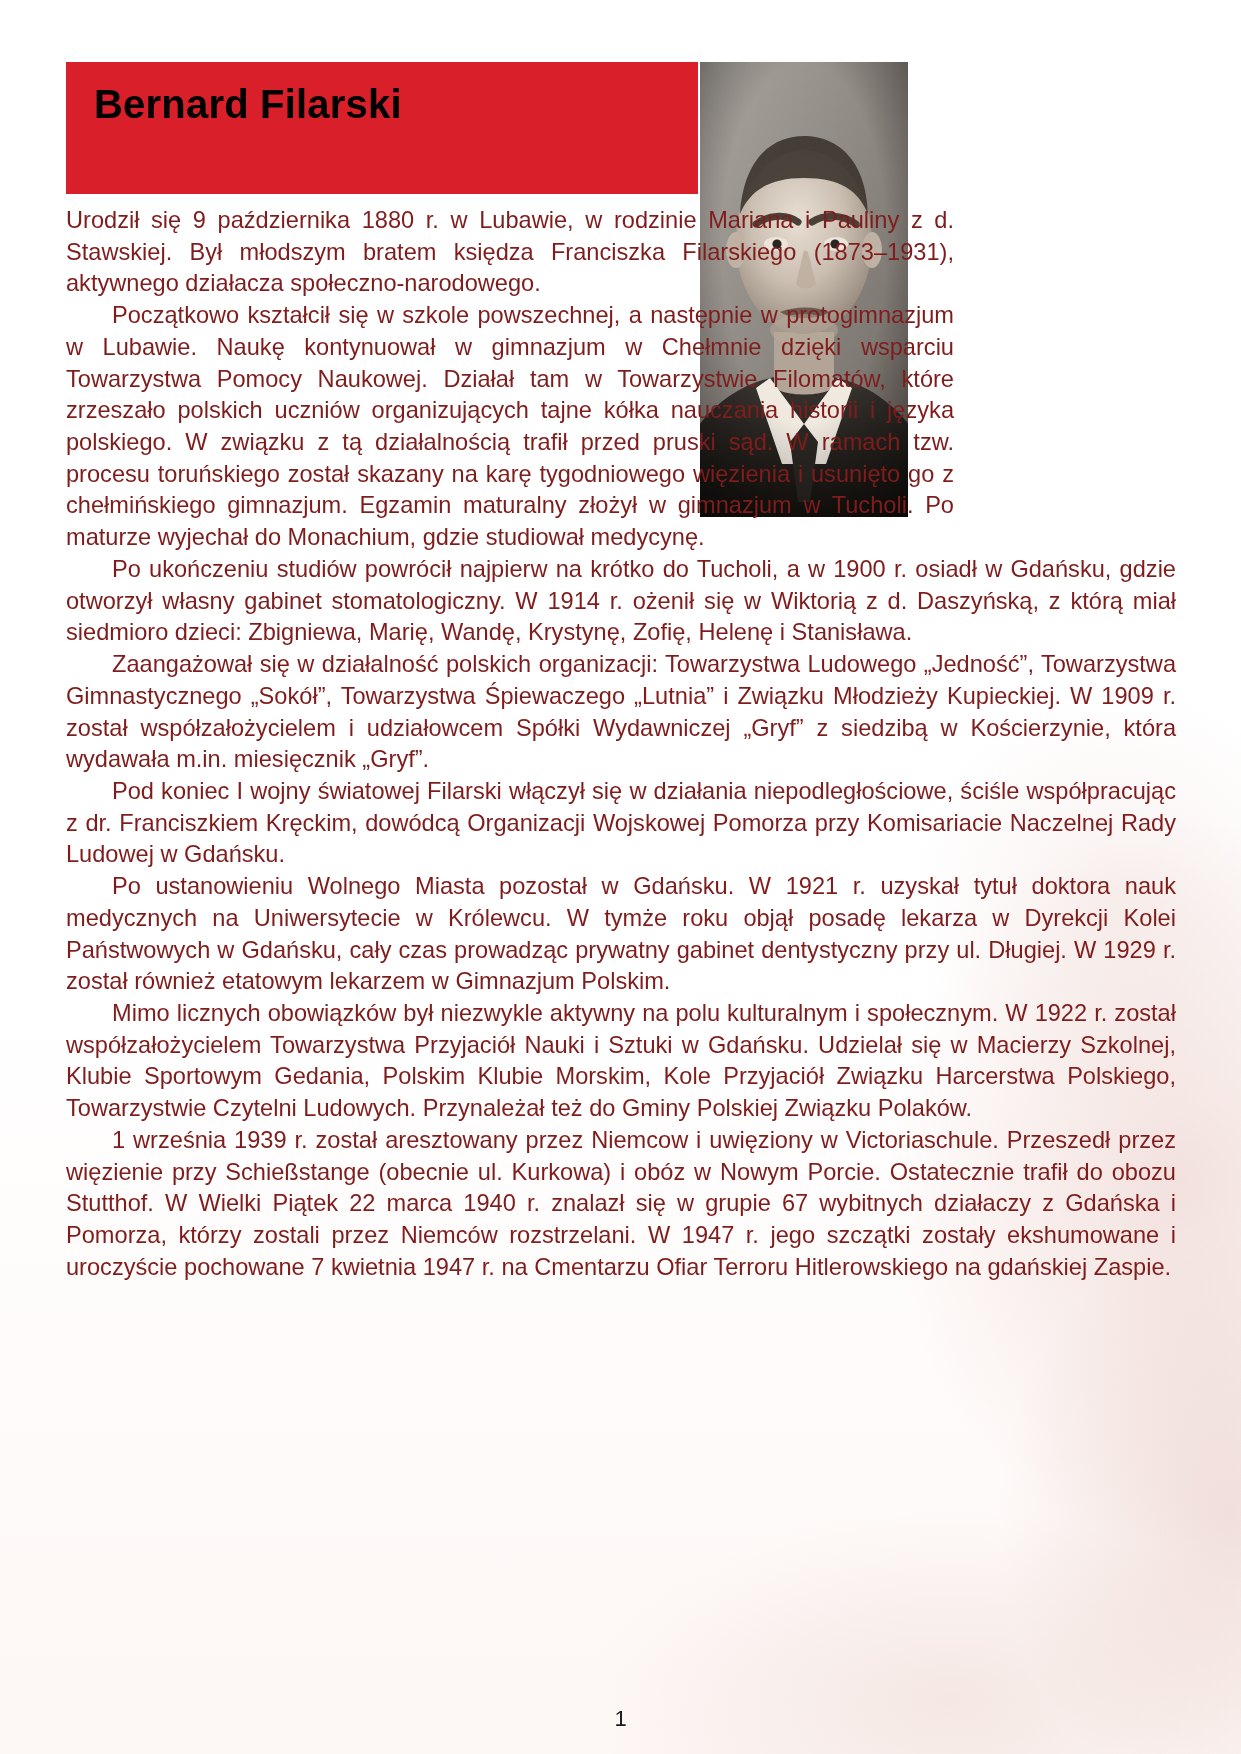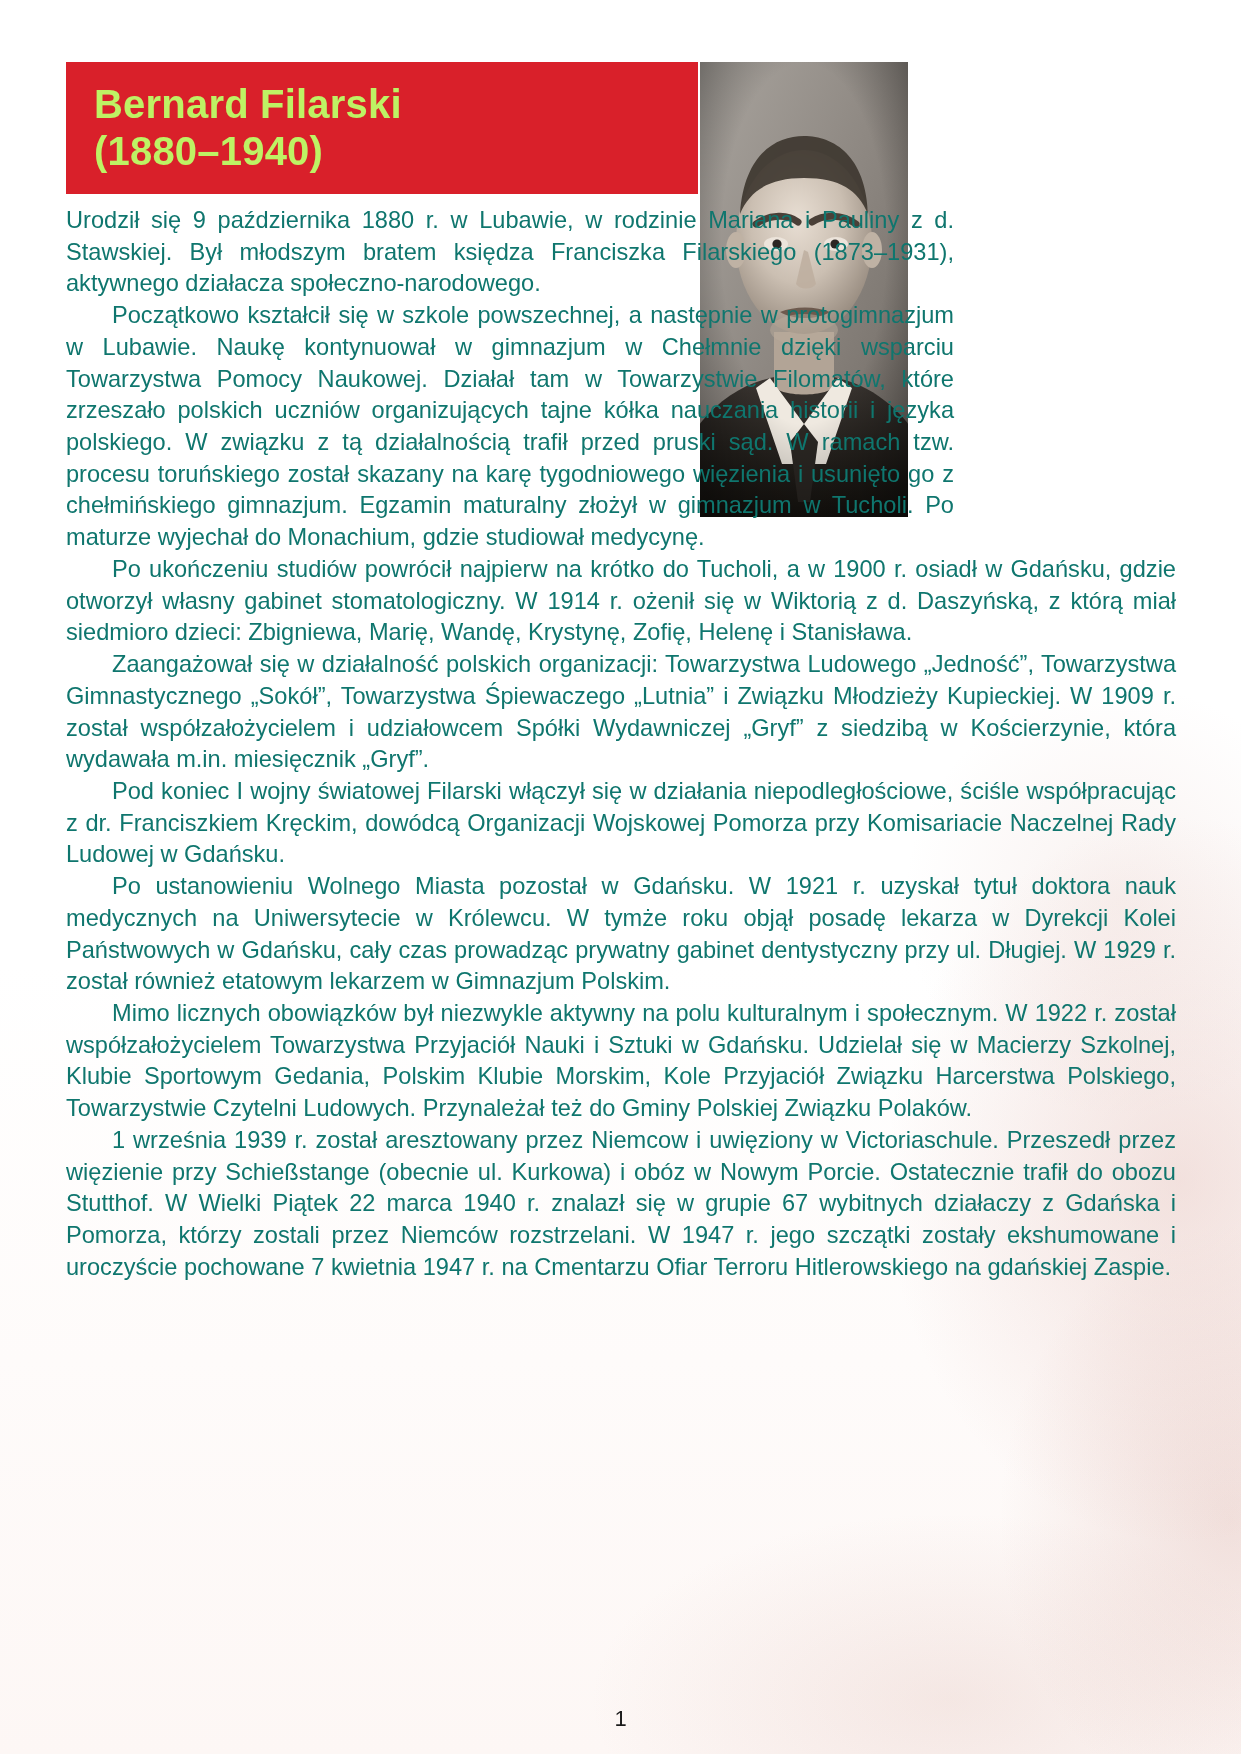--- a/index.html
+++ b/index.html
@@ -31,21 +31,21 @@
     inset: 0;
   }
 
   .title-banner {
     position: absolute;
     left: 66px;
     top: 62px;
     width: 632px;
     height: 132px;
     background: #d9202a;
-    color: #bef264;
+    color: #000000;
     box-sizing: border-box;
     padding: 19px 28px 0 28px;
   }
   .title-line {
     font-size: 40px;
     font-weight: bold;
     line-height: 1.18;
     letter-spacing: 0.2px;
   }
 
@@ -60,21 +60,21 @@
   }
   .portrait svg { display: block; }
 
   .article {
     position: absolute;
     left: 66px;
     top: 205px;
     width: 1110px;
     font-size: 23.6px;
     line-height: 1.345;
-    color: #0f766e;
+    color: #7f1d1d;
     text-align: justify;
     text-justify: inter-word;
   }
   .article p {
     margin: 0;
     text-indent: 46px;
   }
   .article p.no-indent { text-indent: 0; }
 
   
@@ -97,21 +97,20 @@
 </style>
 </head>
 <body>
 
 <div class="bg-wash"></div>
 
 <div class="page">
 
   <div class="title-banner">
     <div class="title-line">Bernard Filarski</div>
-    <div class="title-line">(1880–1940)</div>
   </div>
 
   <div class="portrait">
     <svg width="208" height="455" viewBox="0 0 208 455">
       <defs>
         <linearGradient id="bgGrad" x1="0" y1="0" x2="1" y2="1">
           <stop offset="0%" stop-color="#a9a49e"></stop>
           <stop offset="50%" stop-color="#8d8781"></stop>
           <stop offset="100%" stop-color="#6e6862"></stop>
         </linearGradient>

